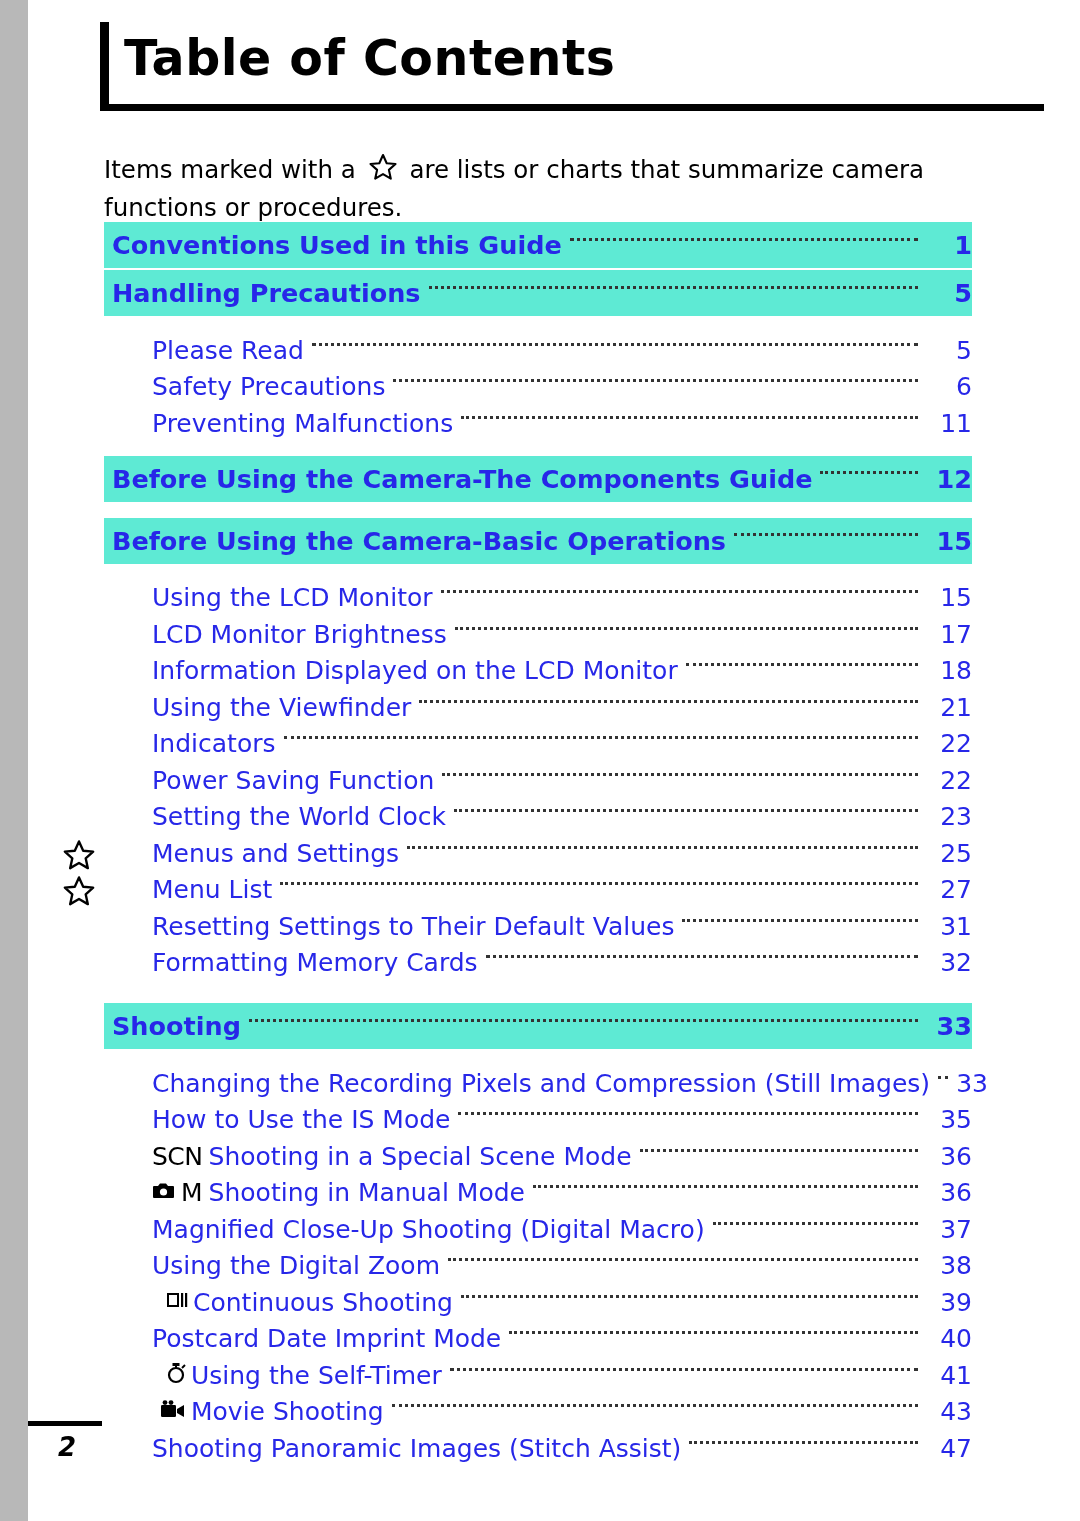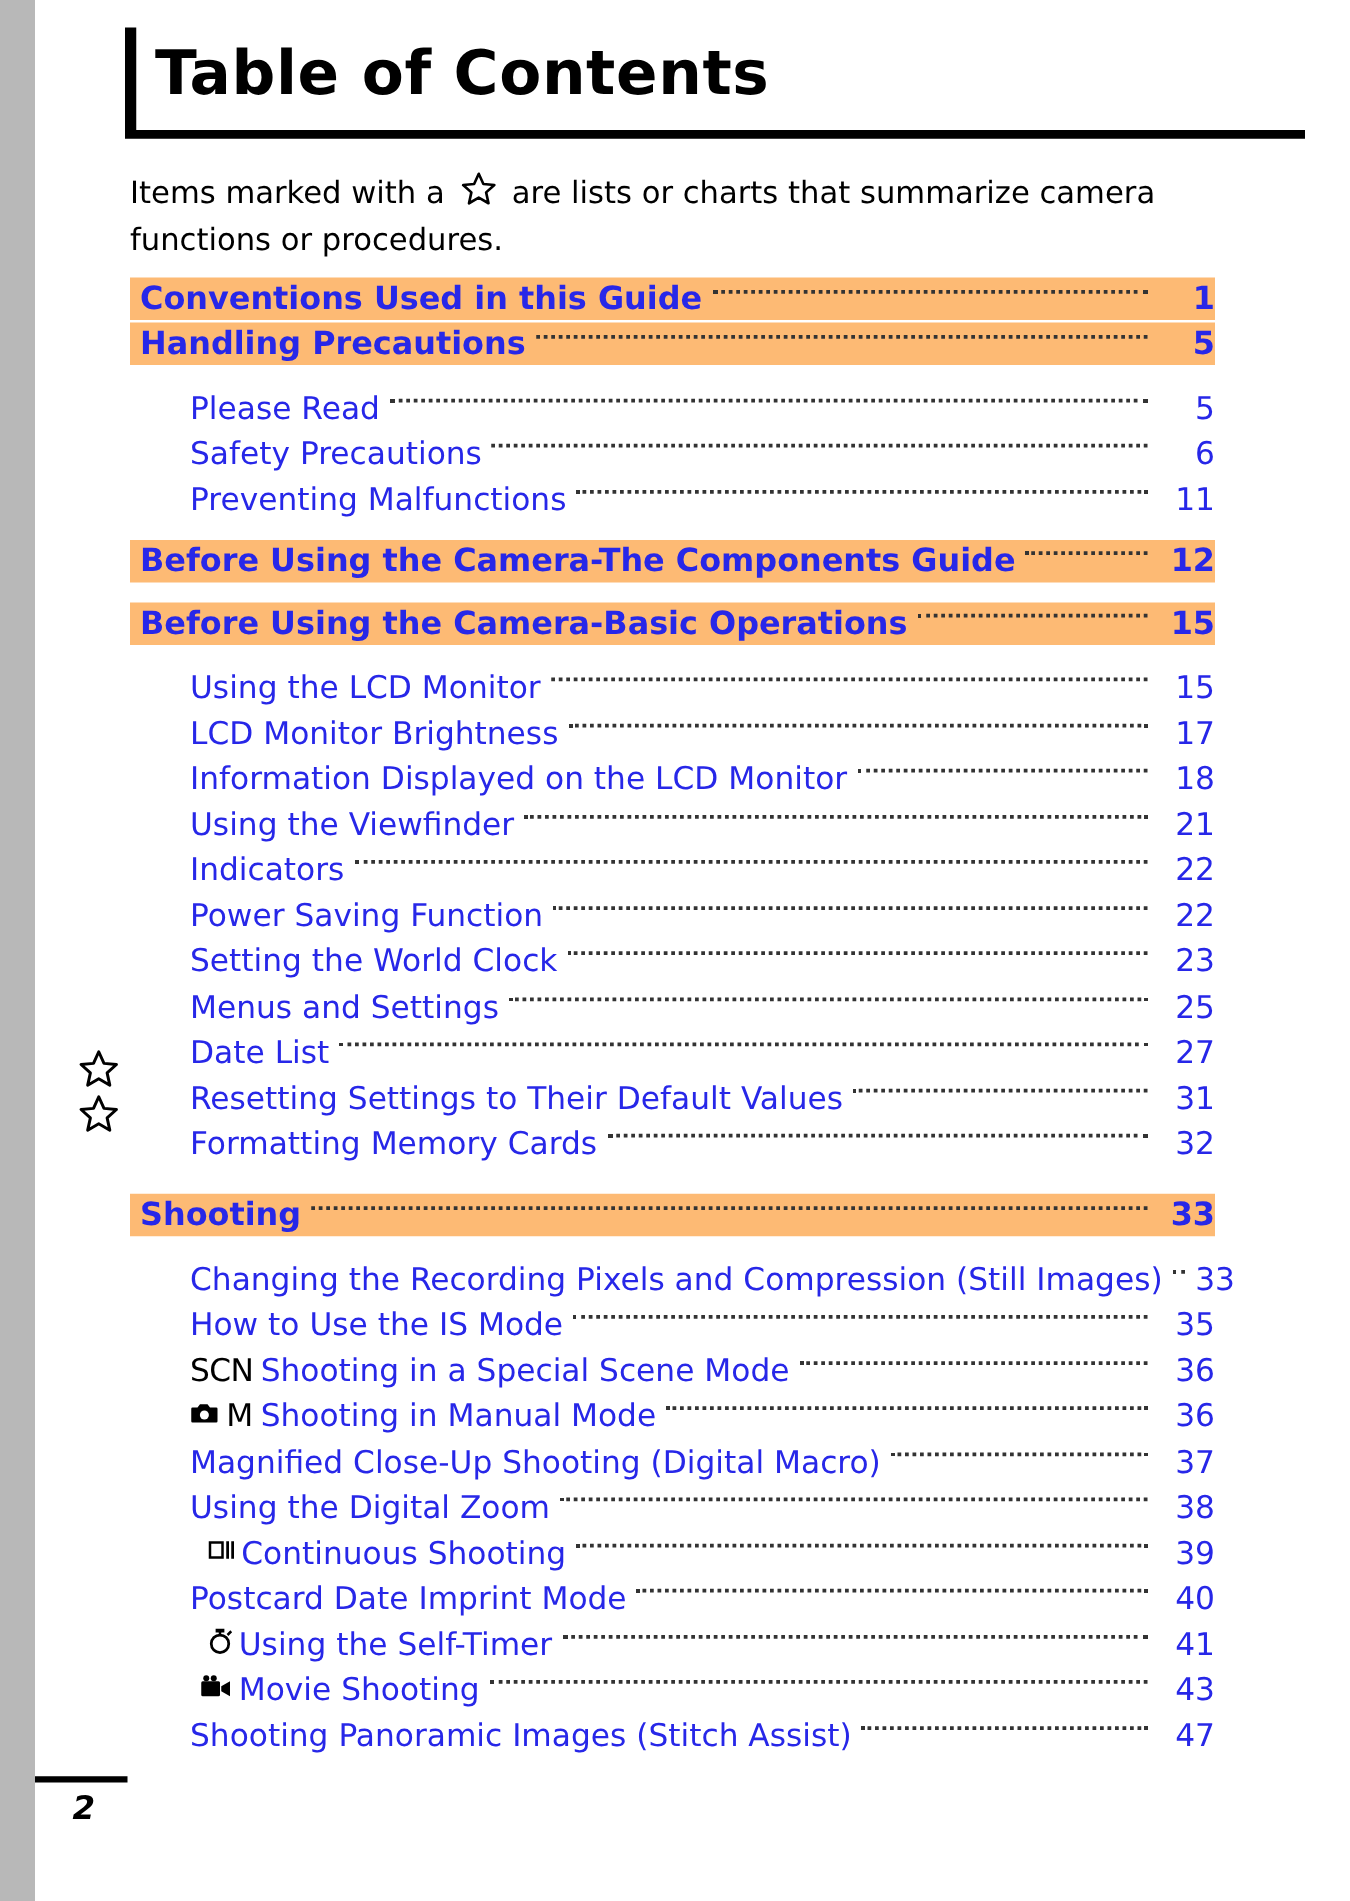--- a/index.html
+++ b/index.html
@@ -52,21 +52,21 @@
     left: 100px;
     top: 104px;
     width: 944px;
     height: 7px;
     background: #000;
   }
   
   .intro {
     position: absolute;
     left: 104px;
-    top: 136px;
+    top: 152px;
     width: 900px;
     font-size: 24.5px;
     color: #000;
     line-height: 34px;
   }
   .intro .star-inline {
     display: inline-block;
     vertical-align: -4px;
     margin: 0 4px;
   }
@@ -78,22 +78,22 @@
     width: 868px;
   }
   .row {
     position: relative;
     display: flex;
     align-items: baseline;
     height: 36px;
     white-space: nowrap;
   }
   .row.level1 {
-    background: #fdba74;
-    height: 34px;
+    background: #5eead4;
+    height: 46px;
     align-items: center;
     padding-left: 8px;
     margin-bottom: 2px;
   }
   .row.level2 {
     padding-left: 48px;
     height: 36.5px;
     align-items: center;
   }
   .lbl {
@@ -283,21 +283,21 @@
       <span class="lbl">Setting the World Clock</span>
       <span class="dots"></span>
       <span class="pg">23</span>
     </div>
     <div class="row level2">
       <span class="lbl">Menus and Settings</span>
       <span class="dots"></span>
       <span class="pg">25</span>
     </div>
     <div class="row level2">
-      <span class="lbl">Date List</span>
+      <span class="lbl">Menu List</span>
       <span class="dots"></span>
       <span class="pg">27</span>
     </div>
     <div class="row level2">
       <span class="lbl">Resetting Settings to Their Default Values</span>
       <span class="dots"></span>
       <span class="pg">31</span>
     </div>
     <div class="row level2">
       <span class="lbl">Formatting Memory Cards</span>

